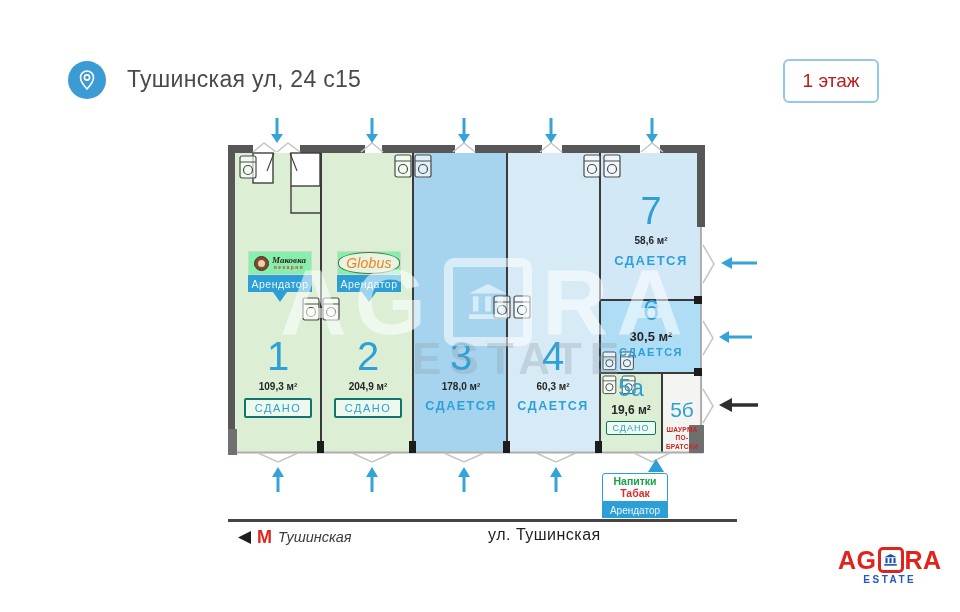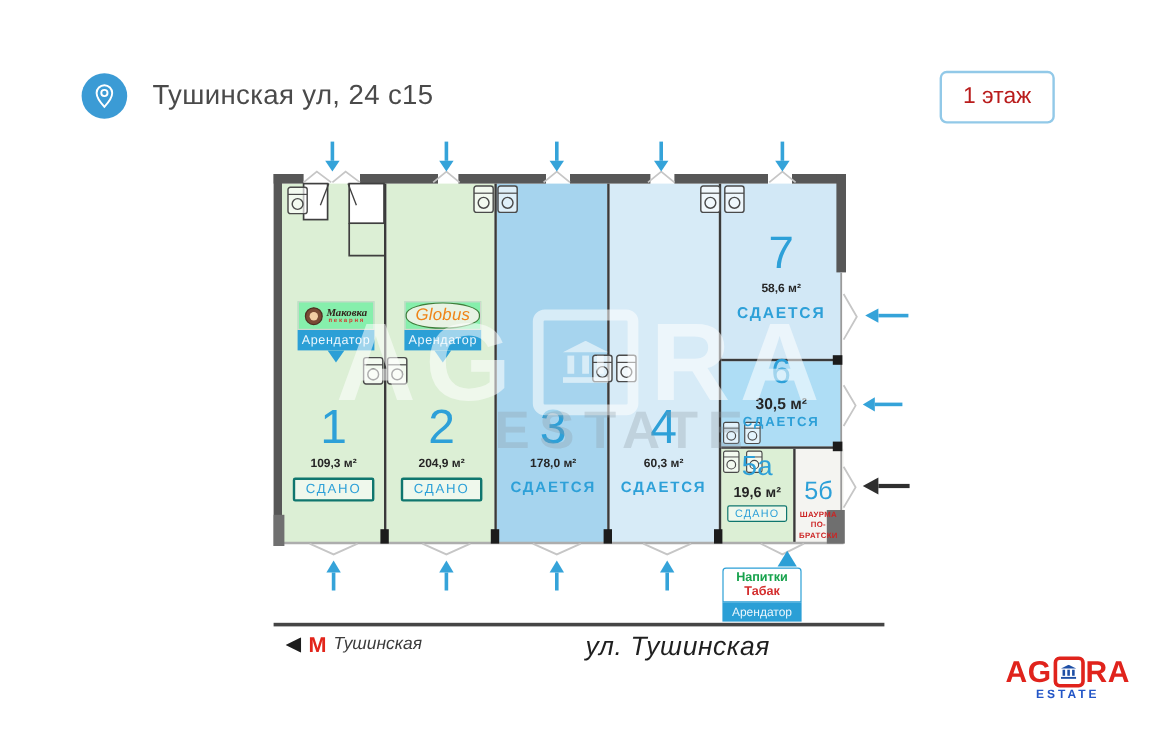--- a/index.html
+++ b/index.html
@@ -59,21 +59,21 @@
   .wm .wbox{width:70px;height:70px;border:9px solid rgba(255,255,255,.55);border-radius:10px;margin:0 10px;
             display:flex;align-items:center;justify-content:center;}
   .wm-sub{left:412px;top:334px;z-index:4;font-size:44px;font-weight:800;color:rgba(140,152,163,.30);
           letter-spacing:8px;pointer-events:none;}
 
   
   .street-line{left:228px;top:519px;width:509px;height:3px;background:#454545;z-index:5;}
   .metro-row{left:238px;top:528px;z-index:5;display:flex;align-items:center;gap:6px;}
   .metro-m{color:#e2251b;font-weight:800;font-size:18px;line-height:1;}
   .metro-name{font-style:italic;font-size:14.5px;color:#3c3c3c;}
-  .street-name{left:488px;top:526px;z-index:5;font-style:italic;font-size:22px;color:#1f1f1f;letter-spacing:.5px;}
+  .street-name{left:488px;top:526px;z-index:5;font-size:16px;color:#1f1f1f;letter-spacing:.5px;}
 
   .brand{left:838px;top:547px;z-index:5;text-align:center;}
   .brand-row{display:flex;align-items:center;justify-content:center;}
   .brand-red{color:#e0231c;font-weight:800;font-size:25px;line-height:1;letter-spacing:.5px;}
   .brand-box{width:20px;height:20px;border:3px solid #e0231c;border-radius:5px;margin:0 1px;
              display:flex;align-items:center;justify-content:center;}
   .brand-estate{color:#2356c7;font-weight:800;font-size:10px;letter-spacing:2.5px;margin-top:1px;}
 </style>
 </head>
 <body>

